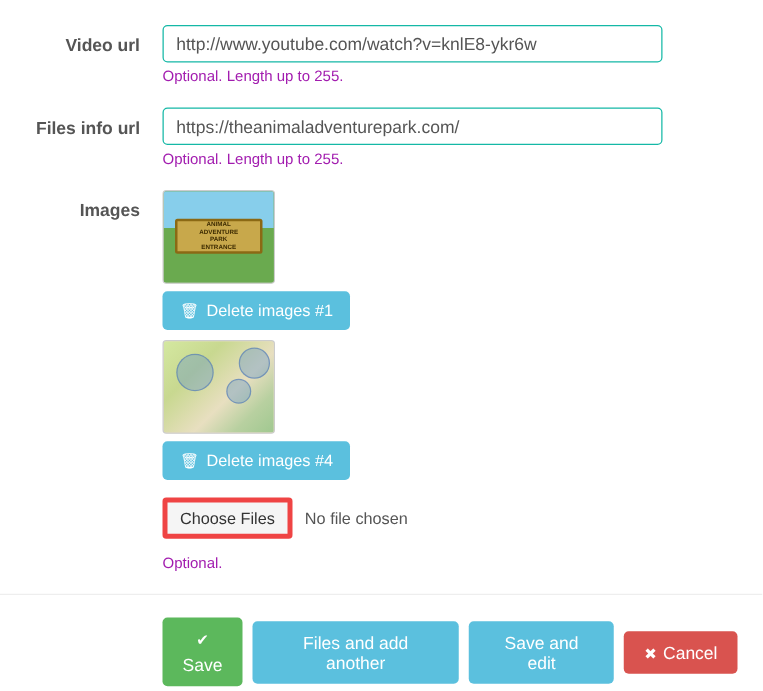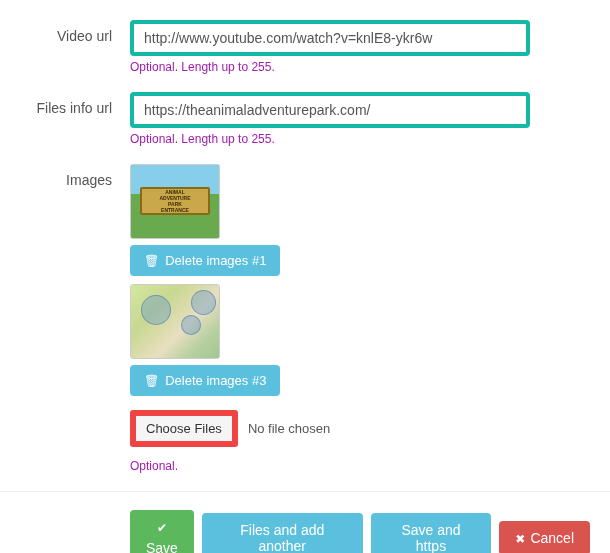--- a/index.html
+++ b/index.html
@@ -17,32 +17,32 @@
       align-items: flex-start;
       margin-bottom: 18px;
       padding: 0 20px;
     }
     .form-label {
       width: 110px;
       min-width: 110px;
       text-align: right;
       padding-right: 18px;
       padding-top: 8px;
-      font-weight: normal;
+      font-weight: bold;
       color: #555;
       font-size: 14px;
     }
     .form-field {
       flex: 1;
     }
     .form-input {
       width: 100%;
       max-width: 400px;
       padding: 6px 10px;
-      border: 4px solid #14b8a6;
+      border: 1px solid #14b8a6;
       border-radius: 4px;
       font-size: 14px;
       color: #555;
       background: #fff;
     }
     .form-hint {
       font-size: 12px;
       color: #a21caf;
       margin-top: 4px;
     }
@@ -128,21 +128,21 @@
     }
     .file-input-row {
       display: flex;
       align-items: center;
       gap: 10px;
       margin-top: 6px;
     }
     .choose-files-btn {
       padding: 5px 10px;
       background: #f5f5f5;
-      border: 6px solid #ef4444;
+      border: 4px solid #ef4444;
       border-radius: 3px;
       font-size: 13px;
       cursor: pointer;
       color: #333;
     }
     .no-file-text {
       font-size: 13px;
       color: #555;
     }
     .footer-row {
@@ -242,21 +242,21 @@
       <div class="image-row">
         <div class="image-thumb image-thumb-2">
           <div class="img-map">
             <div class="map-circle" style="width:30px;height:30px;top:10px;left:10px;"></div>
             <div class="map-circle" style="width:20px;height:20px;top:30px;left:50px;"></div>
             <div class="map-circle" style="width:25px;height:25px;top:5px;left:60px;"></div>
           </div>
         </div>
         <button class="delete-btn">
           <span class="trash-icon"></span>
-          <span>Delete images #3</span>
+          <span>Delete images #4</span>
         </button>
       </div>
 
       <div class="file-input-row">
         <button class="choose-files-btn">
           <span>Choose Files</span>
         </button>
         <span class="no-file-text">No file chosen</span>
       </div>
 
@@ -267,19 +267,19 @@
 
 <div class="footer-row">
   <button class="btn-save">
     <span class="check-icon"></span>
     <span>Save</span>
   </button>
   <button class="btn-add-another">
     <span>Files and add another</span>
   </button>
   <button class="btn-save-edit">
-    <span>Save and https</span>
+    <span>Save and edit</span>
   </button>
   <button class="btn-cancel">
     <span class="x-icon"></span>
     <span>Cancel</span>
   </button>
 </div>
 
 </body></html>

